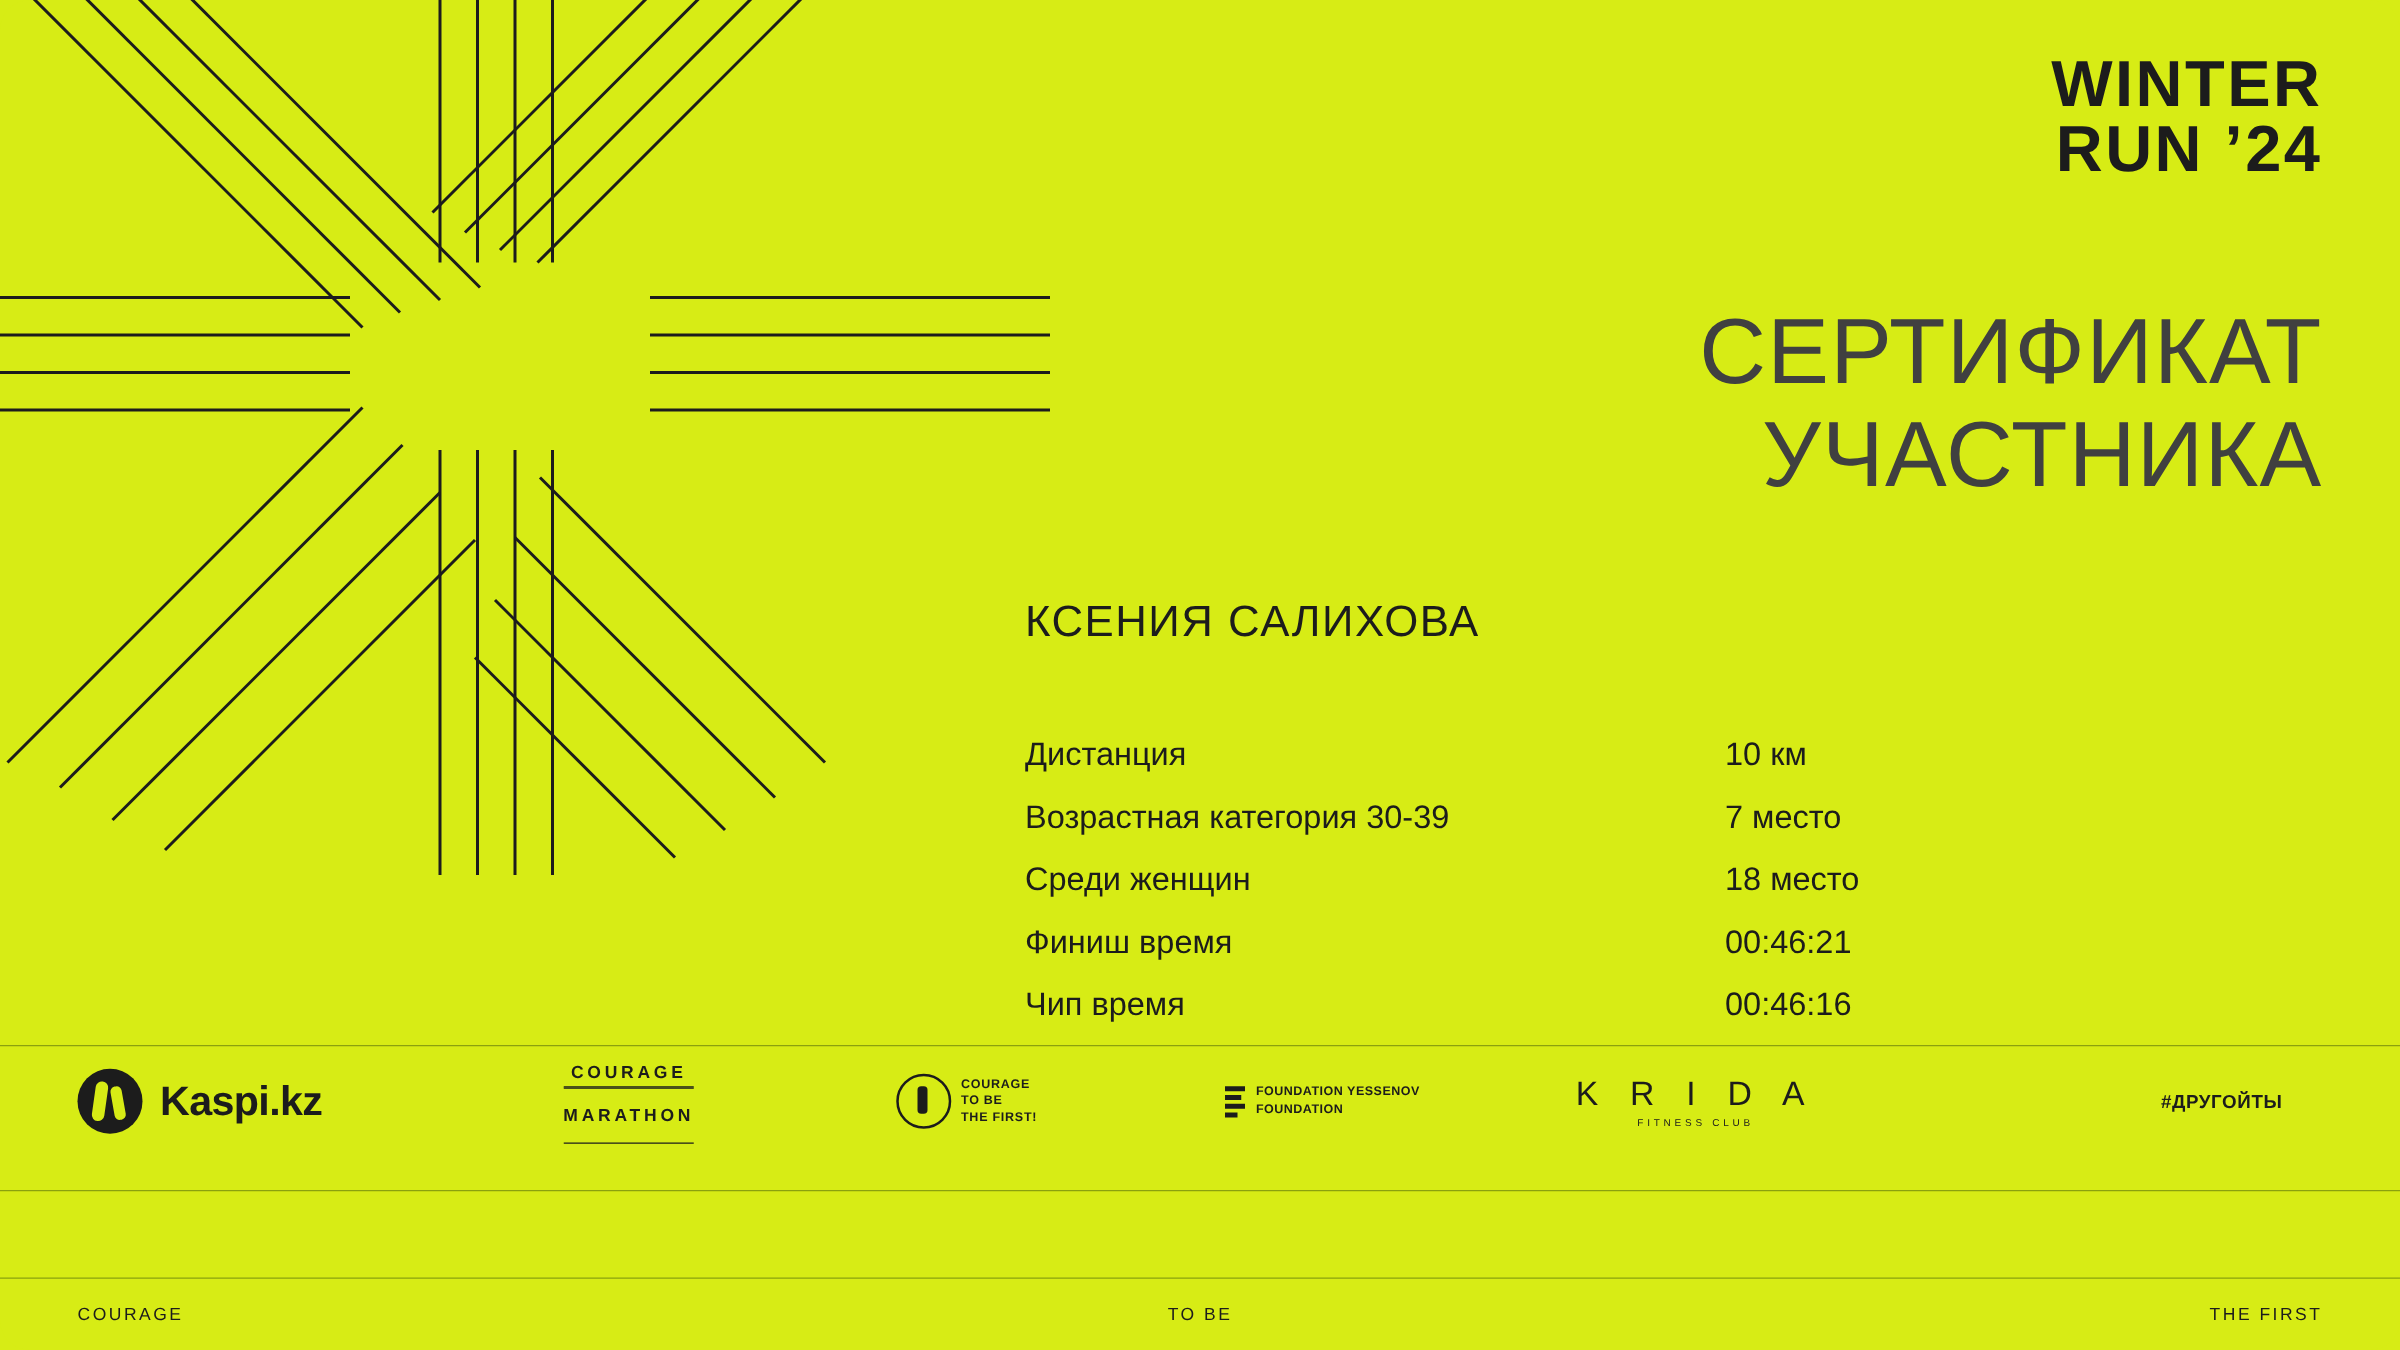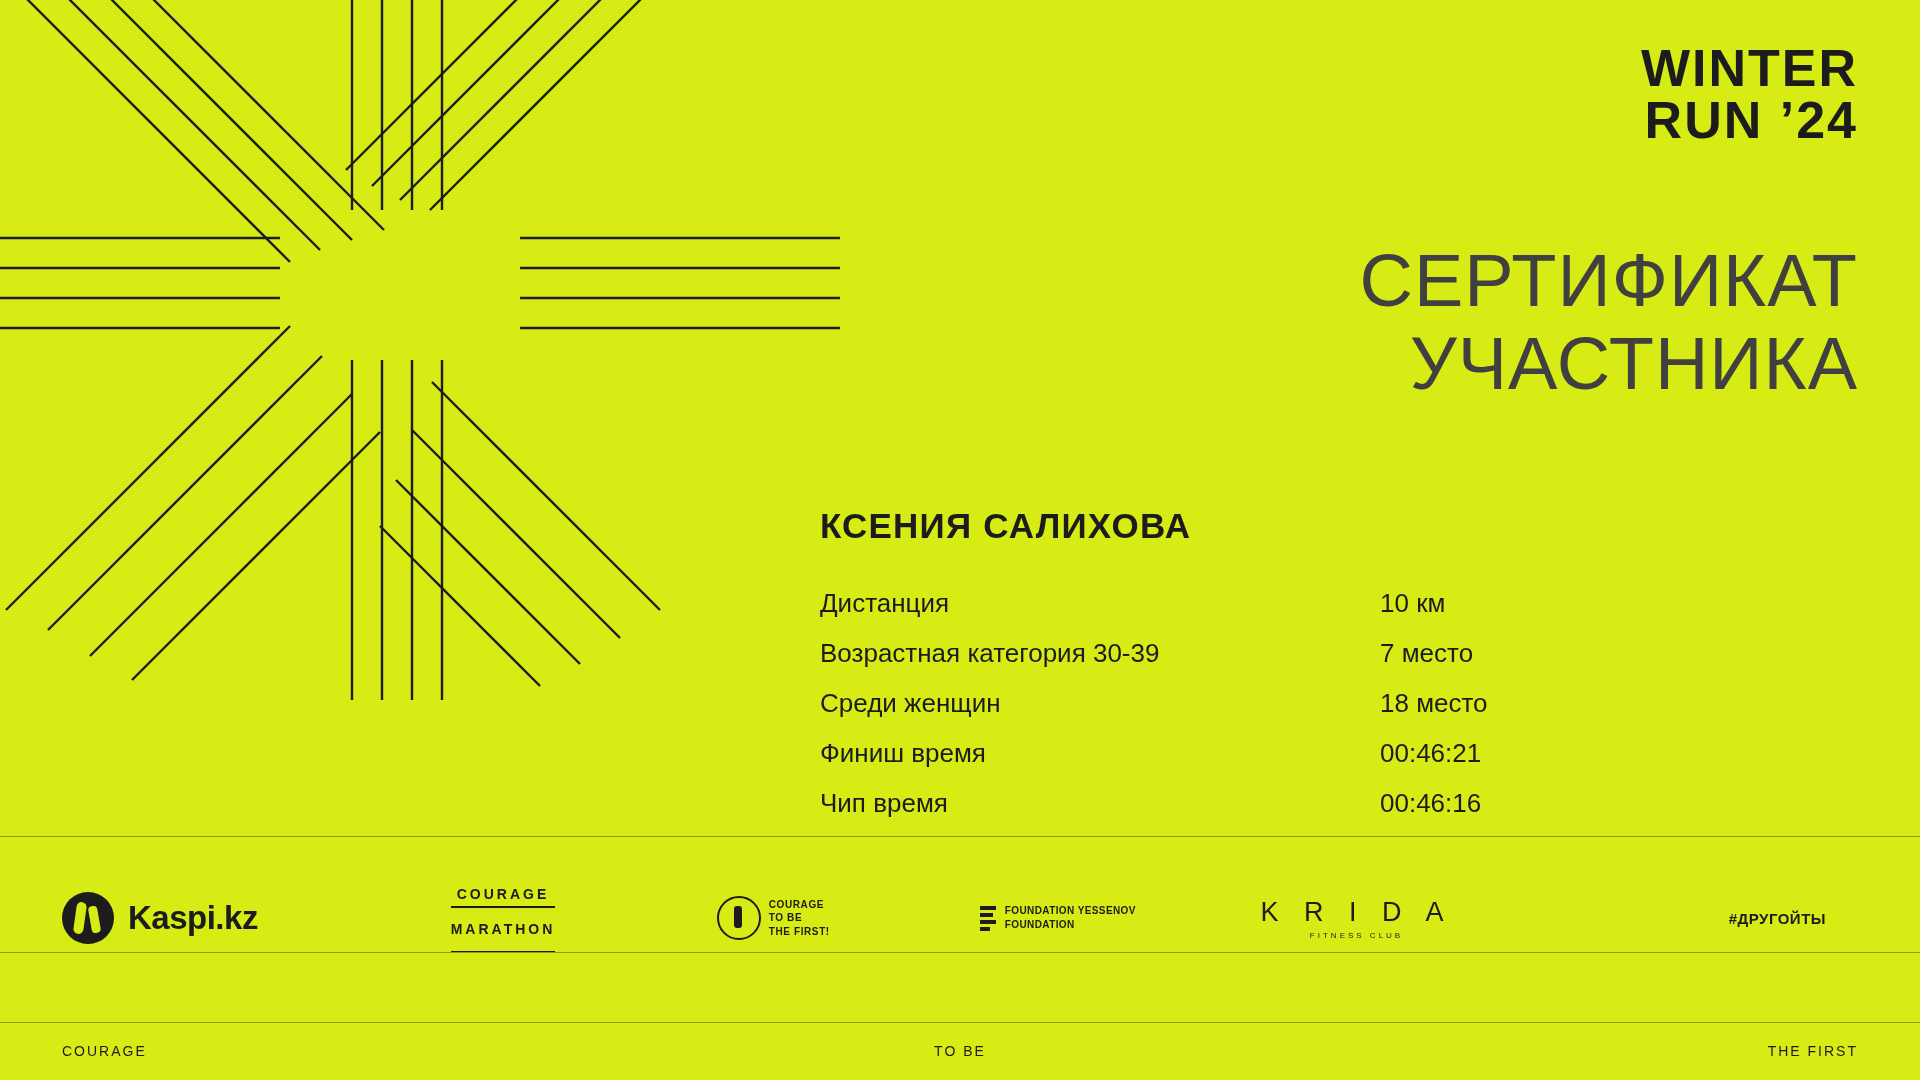--- a/index.html
+++ b/index.html
@@ -59,23 +59,22 @@
     color: #404040;
   }
   .main-heading span { display: block; }
 
   
   .participant-name {
     position: absolute;
     left: 820px;
     top: 478px;
     font-size: 35px;
-    font-weight: 700;
+    font-weight: 400;
     letter-spacing: 1.2px;
-    margin-top: 28px;
   }
 
   
   .results {
     position: absolute;
     left: 820px;
     top: 578px;
     width: 760px;
   }
   .results-row {
@@ -96,21 +95,21 @@
     background: #8aa10f;
   }
   .rule-1 { top: 836px; }
   .rule-2 { top: 952px; }
   .rule-3 { top: 1022px; }
 
   
   .sponsors {
     position: absolute;
     left: 0;
-    top: 860px;
+    top: 823px;
     width: 1888px;
     height: 116px;
     display: flex;
     align-items: center;
   }
   .sponsor {
     display: flex;
     align-items: center;
     justify-content: center;
     height: 100%;

